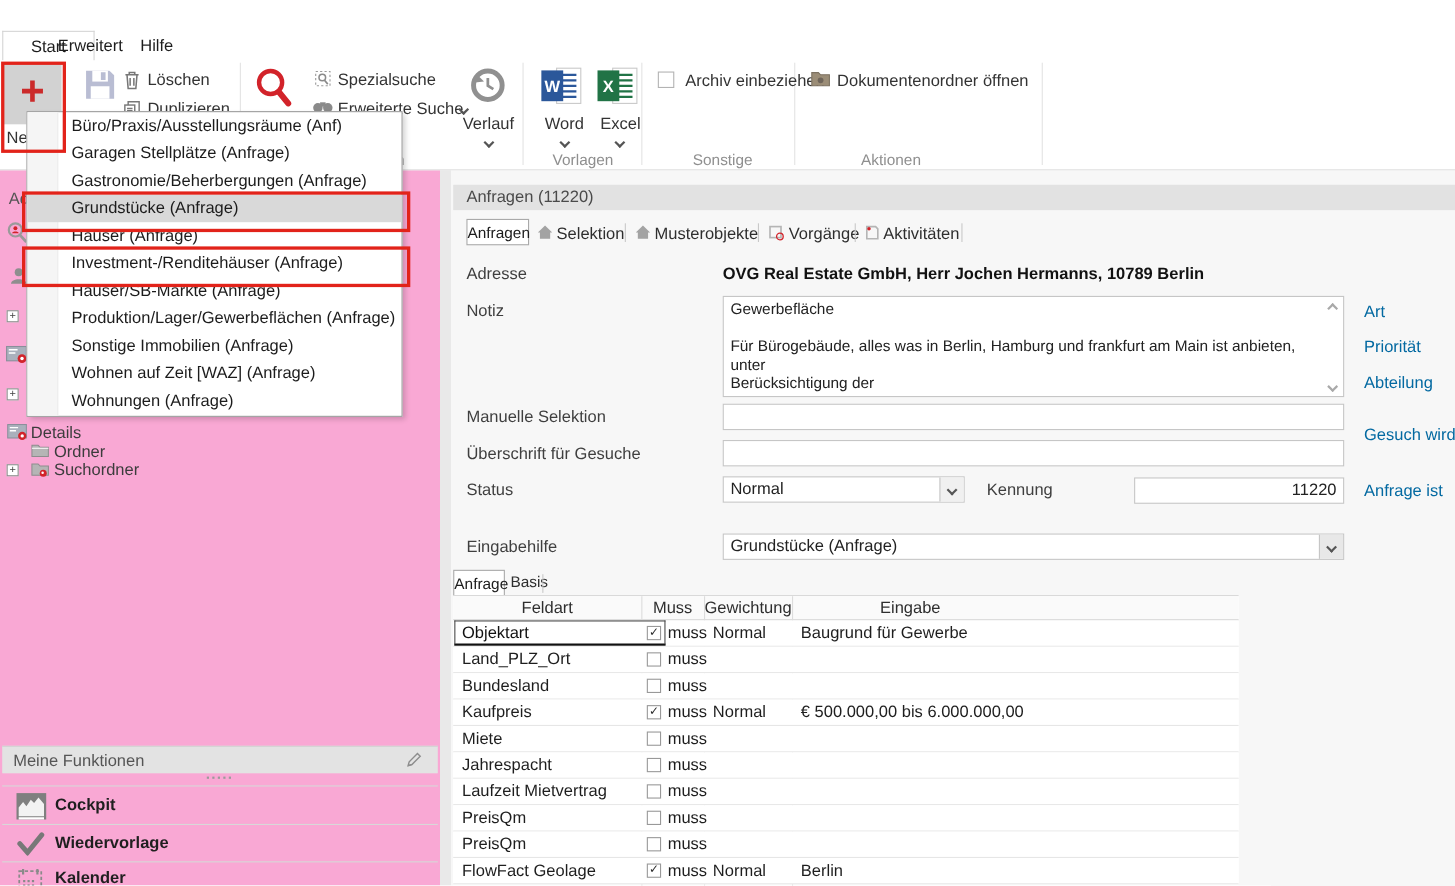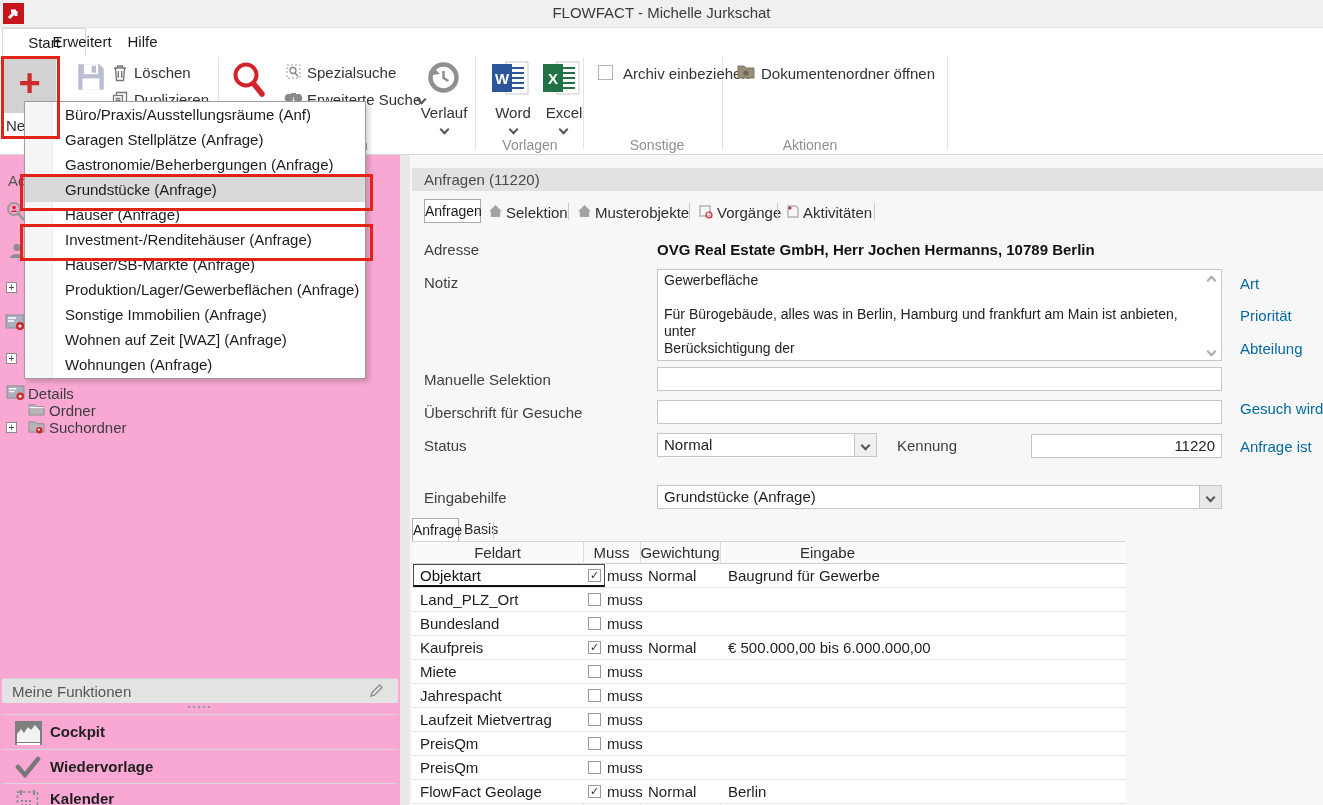--- a/index.html
+++ b/index.html
@@ -56,28 +56,20 @@
   .fcombo{position:absolute;left:1px;top:0px;width:192px;height:23px;border:1px solid #4a4a4a;border-bottom:2px solid #111;box-sizing:border-box;background:#fff}
   .fcombo .txt{position:absolute;left:6px;top:2px;font-size:15px;color:#111}
   .fcombo .arr{position:absolute;right:4px;top:8px;width:0;height:0;border-left:4px solid transparent;border-right:4px solid transparent;border-top:5px solid #333}
   svg{display:block}
 </style>
 </head>
 <body>
 
 <div id="app">
 
-  <div class="titlebar">
-    <div class="logo">
-      <svg width="21" height="21" viewBox="0 0 21 21">
-          <path d="M6 15 L13 8 M13 8 h-5 M13 8 v5" stroke="#fff" stroke-width="3" fill="none"></path>
-        </svg>
-    </div>
-    <div class="titletext">FLOWFACT - Michelle Jurkschat</div>
-  </div>
 
   <div class="rtab active" style="left:2px;width:84px">Start</div>
   <div class="rtab" style="left:52px;width:60px">Erweitert</div>
   <div class="rtab" style="left:120px;width:45px">Hilfe</div>
 
   <div class="ribbon">
     <div class="vdiv" style="left:218px;top:2px;height:93px"></div>
     <div class="vdiv" style="left:475px;top:2px;height:93px"></div>
     <div class="vdiv" style="left:583px;top:2px;height:93px"></div>
     <div class="vdiv" style="left:722px;top:2px;height:93px"></div>
@@ -358,21 +350,21 @@
   <div class="inp" style="left:657px;top:485px;width:565px;height:24px">
     <span>Grundstücke (Anfrage)</span>
     <span class="combo-btn" style="background:#e8e8e8">
         <span class="chev sm"></span>
       </span>
   </div>
 
   <div class="rightlbl" style="top:275px">Art</div>
   <div class="rightlbl" style="top:307px">Priorität</div>
   <div class="rightlbl" style="top:340px">Abteilung</div>
-  <div class="rightlbl" style="top:400px">Gesuch wird</div>
+  <div class="rightlbl" style="top:387px">Gesuch wird</div>
   <div class="rightlbl" style="top:438px">Anfrage ist</div>
 
   <div class="mtabbtn" style="left:412px;top:518px;width:47px;height:24px;line-height:22px">Anfrage</div>
   <div class="mtabtxt" style="left:464px;top:521px;font-size:14px">Basis</div>
   <div class="tdivider" style="left:493px;top:522px"></div>
 
   <div class="table">
     <div class="thead">
       <div class="th" style="left:0;width:171px">Feldart</div>
       <div class="th" style="left:171px;width:57px">Muss</div>

